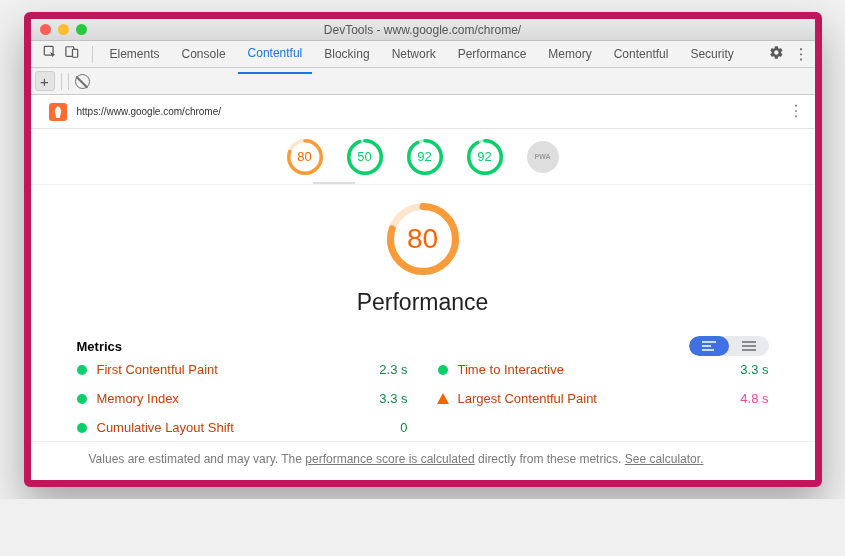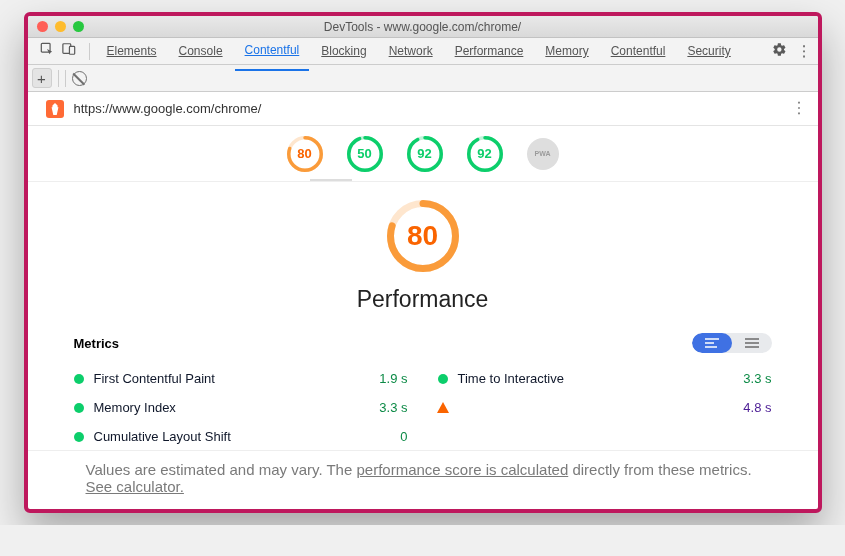--- a/index.html
+++ b/index.html
@@ -1,72 +1,72 @@
 <!DOCTYPE html>
 <html><head>
 <meta charset="utf-8">
 <style>
   * { box-sizing: border-box; margin: 0; padding: 0; font-family: -apple-system, "Helvetica Neue", Arial, sans-serif; }
   body { background: #f0f0f0; display: flex; justify-content: center; align-items: flex-start; padding: 12px; }
-  .win { width: 798px; background: #fff; border: 4px solid #be185d; border-radius: 6px; box-shadow: 0 20px 40px rgba(0,0,0,.3); overflow: hidden; }
+  .win { width: 798px; background: #fff; border: 7px solid #be185d; border-radius: 6px; box-shadow: 0 20px 40px rgba(0,0,0,.3); overflow: hidden; }
   .titlebar { height: 22px; background: linear-gradient(#e9e9e9,#d9d9d9); border-bottom: 1px solid #c2c2c2; display: flex; align-items: center; position: relative; }
   .traffic { display: flex; gap: 7px; padding-left: 9px; }
   .tl { width: 11px; height: 11px; border-radius: 50%; }
   .tl.red{background:#ff5f57}.tl.yel{background:#febc2e}.tl.grn{background:#28c840}
   .titlebar-title { position: absolute; left: 50%; transform: translateX(-50%); font-size: 12px; color: #555; }
   .tabbar { height: 27px; background: #f3f3f3; border-bottom: 1px solid #ccc; display: flex; align-items: center; padding: 0 6px; gap: 2px; }
   .dev-icons { display: flex; gap: 8px; align-items: center; padding: 0 6px; }
   .dev-icons svg { width: 14px; height: 14px; stroke:#5a5a5a; fill:none; stroke-width:1.4; }
   .sep{width:1px;height:17px;background:#ccc;margin:0 5px;}
-  .tab { font-size: 12px; color: #555; padding: 0 10px; height: 39px; display: flex; align-items: center; cursor: pointer; text-decoration: underline; }
+  .tab { font-size: 12px; color: #555; padding: 0 10px; height: 39px; display: flex; align-items: center; cursor: pointer; }
   .tab.active { color: #1a73e8; border-bottom: 2px solid #1a73e8; }
   .tb-right { margin-left: auto; display: flex; align-items: center; gap: 10px; color: #5a5a5a; }
   .tb-right svg{width:15px;height:15px;fill:#5a5a5a}
   .subtoolbar { height: 27px; background: #f3f3f3; border-bottom: 1px solid #ccc; display: flex; align-items: center; padding-left: 4px; gap: 6px; font-size: 12px; color:#333; }
   .plusbox{width:20px;height:20px;display:flex;align-items:center;justify-content:center;background:#e4e4e4;border:1px solid #cfcfcf;border-radius:3px;font-size:15px;color:#555;}
   .nosign{width:15px;height:15px;border:1.6px solid #707070;border-radius:50%;position:relative}
   .nosign::after{content:"";position:absolute;width:120%;height:1.6px;background:#707070;top:50%;left:-10%;transform:rotate(45deg);}
   .sub-sep{width:1px;height:17px;background:#ccc;}
   .sub-dd{display:flex;align-items:center;gap:4px;background:#fff;border:1px solid #cfcfcf;border-radius:3px;padding:2px 6px;font-size:11px;white-space:nowrap;overflow:hidden;max-width:190px}
   .sub-dd .chev{font-size:8px;color:#555}
   .urlrow { height: 34px; border-bottom: 1px solid #e4e4e4; display:flex; align-items:center; padding:0 10px 0 18px; }
   .lh-badge{width:18px;height:18px;background:#ff6a35;border-radius:3px;margin-right:10px;display:flex;align-items:center;justify-content:center}
   .lh-badge svg{width:10px;height:12px;fill:#fff}
-  .url{font-size:13px;color:#333}
+  .url{font-size:10px;color:#333}
   .url-menu{margin-left:auto;color:#888;font-size:16px;letter-spacing:1px;transform:rotate(90deg);cursor:pointer}
   .scorebar{height:56px;display:flex;align-items:center;justify-content:center;gap:24px;border-bottom:1px solid #eee;position:relative}
   .scorebar::after{content:"";position:absolute;left:282px;width:42px;height:2px;background:#ddd;bottom:0}
   .gauge{width:36px;height:36px;position:relative}
   .gauge svg{transform:rotate(-90deg)}
-  .gauge-num{position:absolute;inset:0;display:flex;align-items:center;justify-content:center;font-size:13px;font-weight:700}
+  .gauge-num{position:absolute;inset:0;display:flex;align-items:center;justify-content:center;font-size:13px;font-weight:400}
   .gauge.small .gauge-num{font-size:13px}
   .gauge.orange .gauge-num{color:#fa6400}
   .gauge.green .gauge-num{color:#0cce6b}
   .pwa{width:32px;height:32px;border-radius:50%;background:#dedede;display:flex;align-items:center;justify-content:center;font-size:7px;color:#9b9b9b;font-weight:600}
   .hero{display:flex;flex-direction:column;align-items:center;padding:18px 0 12px}
   .hero .gauge{width:72px;height:72px}
   .hero .gauge-num{font-size:28px;color:#fa6400}
   .hero-title{font-size:23px;color:#222;margin-top:14px;font-weight:300}
   .metrics{padding:8px 46px 6px}
-  .metrics-hdr{display:flex;align-items:center;margin-bottom:18px}
+  .metrics-hdr{display:flex;align-items:center;margin-bottom:6px}
   .metrics-hdr h3{font-size:13px;font-weight:600}
   .toggle{margin-left:auto;display:flex;background:#e8eaed;border-radius:14px;overflow:hidden}
   .toggle span{padding:5px 12px;display:flex;align-items:center}
   .toggle span.on{background:#3f71e3;border-radius:14px}
   .toggle svg{width:16px;height:10px}
   .grid{display:grid;grid-template-columns:1fr 1fr;column-gap:30px;row-gap:14px}
   .m-row{display:flex;align-items:center;font-size:13px}
   .m-ind{width:10px;height:10px;border-radius:50%;margin-right:10px;flex:none}
   .m-ind.green{background:#0cce6b}
   .m-ind.orange{width:0;height:0;border-radius:0;border-left:6px solid transparent;border-right:6px solid transparent;border-bottom:11px solid #fa6400;margin-left:-1px;margin-right:9px}
-  .m-label{color:#0f172a}
+  .m-label{color:#c2410c}
   .m-val{margin-left:auto;font-size:13px}
   .m-val.green{color:#0c8a46}
-  .m-val.orange{color:#4c1d95}
-  .footnote{font-size:15px;color:#7a7a7a;padding:10px 58px 14px;border-top:1px solid #eee}
+  .m-val.orange{color:#ec4899}
+  .footnote{font-size:12px;color:#7a7a7a;padding:10px 58px 14px;border-top:1px solid #eee}
   .footnote .u{text-decoration:underline;cursor:pointer}
 </style>
 </head>
 <body>
 
 <div class="win">
 
   <div class="titlebar">
     <div class="traffic">
       <div class="tl red"></div>
@@ -157,34 +157,35 @@
             <svg viewBox="0 0 16 10">
               <path d="M1 1h14M1 5h14M1 9h14" stroke="#6b6b6b" stroke-width="1.6"></path>
             </svg>
           </span>
       </div>
     </div>
     <div class="grid" id="metrics-mount">
         <div class="m-row">
           <div class="m-ind green"></div>
           <div class="m-label">First Contentful Paint</div>
-          <div class="m-val green">1.9 s</div>
+          <div class="m-val green">2.3 s</div>
         </div>
         <div class="m-row">
           <div class="m-ind green"></div>
           <div class="m-label">Time to Interactive</div>
           <div class="m-val green">3.3 s</div>
         </div>
         <div class="m-row">
           <div class="m-ind green"></div>
           <div class="m-label">Memory Index</div>
           <div class="m-val green">3.3 s</div>
         </div>
         <div class="m-row">
           <div class="m-ind orange"></div>
+          <div class="m-label">Largest Contentful Paint</div>
           <div class="m-val orange">4.8 s</div>
         </div>
         <div class="m-row">
           <div class="m-ind green"></div>
           <div class="m-label">Cumulative Layout Shift</div>
           <div class="m-val green">0</div>
         </div>
       </div>
   </div>
 

